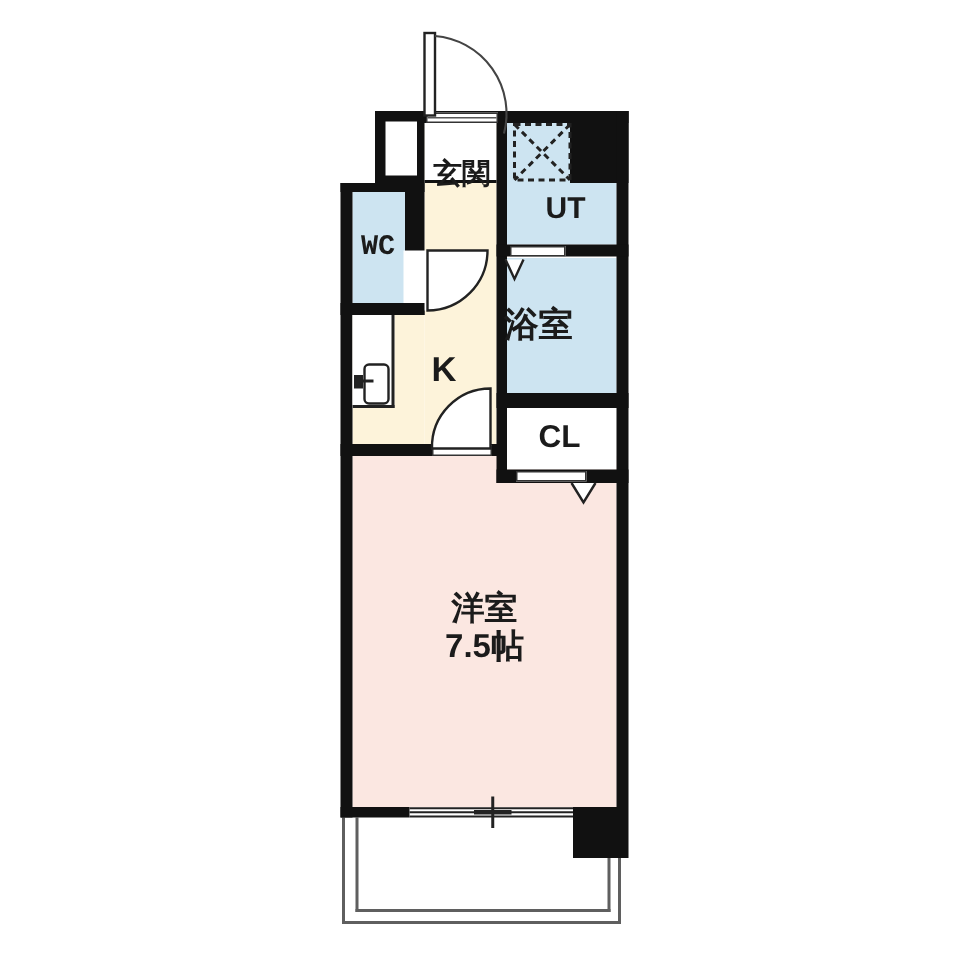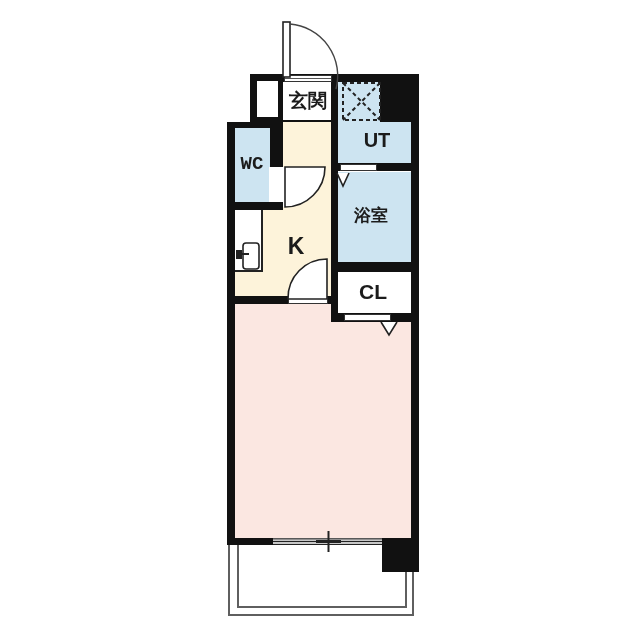--- a/index.html
+++ b/index.html
@@ -94,20 +94,24 @@
       <line x1="273" y1="538.8" x2="382" y2="538.8" stroke-width="1.3"></line>
       <line x1="273" y1="541.5" x2="382" y2="541.5" stroke-width="1.3"></line>
       <line x1="273" y1="544.3" x2="382" y2="544.3" stroke-width="1.3"></line>
       <line x1="328.5" y1="531" x2="328.5" y2="552" stroke-width="2"></line>
       <line x1="316" y1="541.5" x2="341" y2="541.5" stroke-width="3"></line>
     </g>
 
     <line x1="285" y1="78.5" x2="331" y2="78.5" stroke="#555555" stroke-width="1"></line>
   </svg>
 
-  <div class="label" style="left:308px;top:101px;font-size:19px;">玄関</div>
+  <div class="label" style="left:308px;top:117px;font-size:19px;">玄関</div>
   <div class="label" style="left:377px;top:140px;font-size:20px;">UT</div>
   <div class="label" style="left:252px;top:165px;font-size:19px;font-family:Liberation Mono, monospace;">WC</div>
-  <div class="label" style="left:371px;top:216px;font-size:17px;">浴室</div>
+  <div class="label" style="left:359px;top:216px;font-size:23px;">浴室</div>
   <div class="label" style="left:296px;top:246px;font-size:23px;">K</div>
   <div class="label" style="left:373px;top:292px;font-size:21px;text-align:center;">CL</div>
+  <div class="label" style="left:323px;top:418px;font-size:22px;">
+    <div>洋室</div>
+    <div>7.5帖</div>
+  </div>
 
 </div>
 
 </body></html>

